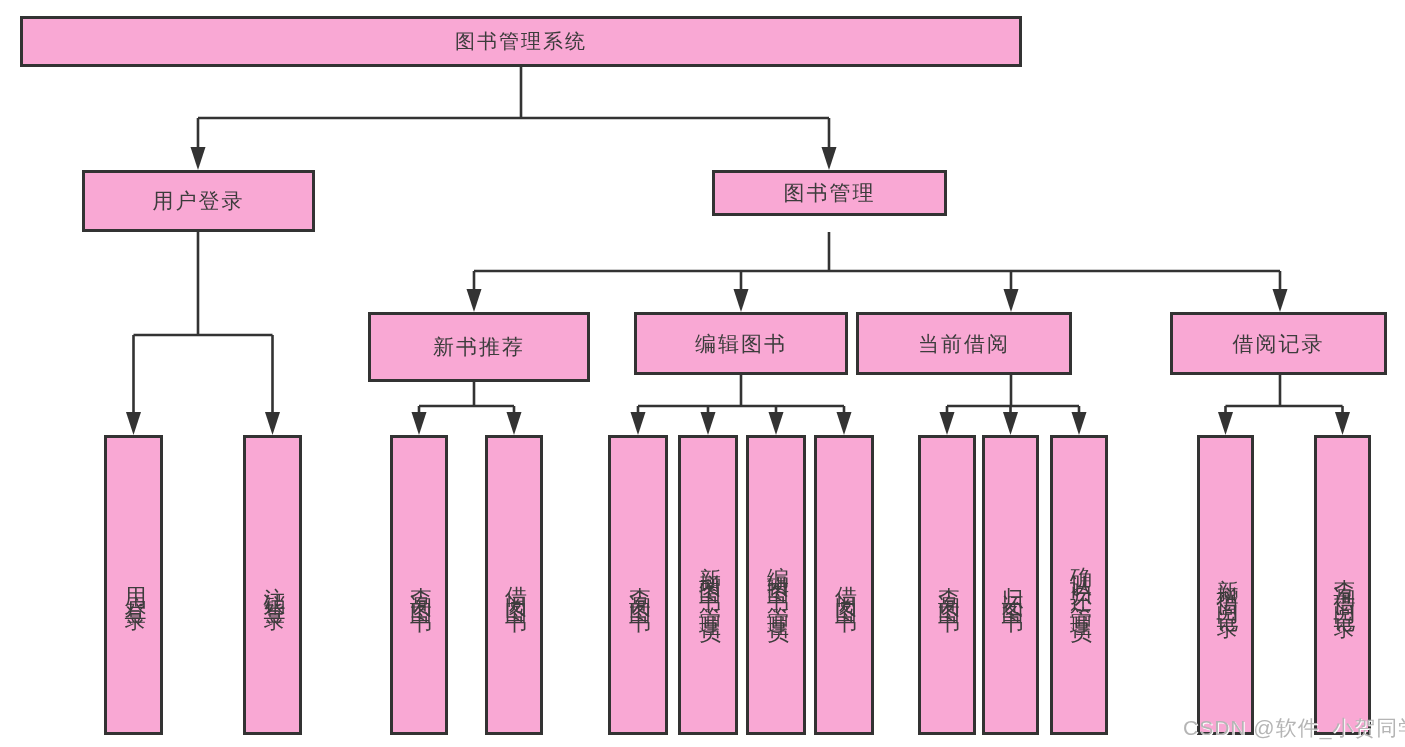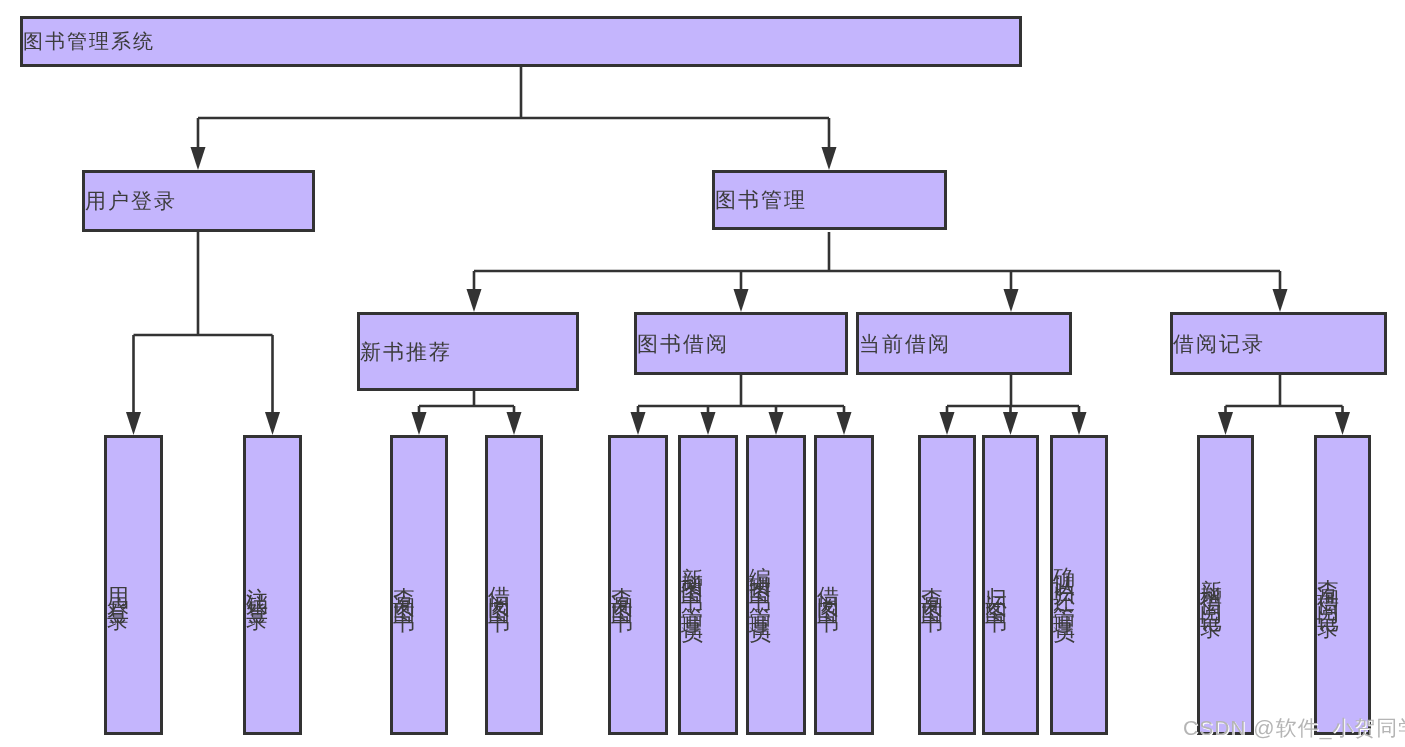--- a/index.html
+++ b/index.html
@@ -16,23 +16,24 @@
     font-family:"Liberation Sans","DejaVu Sans",sans-serif;
     overflow:hidden;
   }
   #connectors{position:absolute;left:0;top:0;width:1405px;height:747px;}
   #connectors path{fill:none;stroke:var(--line);stroke-width:2.6px;}
   #connectors polygon{fill:var(--line);stroke:none;}
   .box{
     position:absolute;
     box-sizing:border-box;
     border:3px solid var(--line);
-    background:#c4b5fd;
-    display:flex;align-items:center;justify-content:flex-start;
+    background:#f9a8d4;
+    display:flex;align-items:center;justify-content:center;
     color:var(--text);
+    font-family:Liberation Mono, monospace;
   }
   .hbox span{
     font-size:21px;
     letter-spacing:2px;
     white-space:nowrap;
   }
   .root span{font-size:20px;}
   .vbox span{
     writing-mode:vertical-lr;
     font-size:22px;
@@ -90,29 +91,29 @@
     <polygon points="1335,412 1350,412 1342.5,435"></polygon>
   </svg>
 
   <div class="box hbox root" style="left:20px;top:16px;width:1002px;height:51px">
     <span>图书管理系统</span>
   </div>
 
   <div class="box hbox" style="left:82px;top:170px;width:233px;height:62px">
     <span>用户登录</span>
   </div>
-  <div class="box hbox" style="left:712px;top:170px;width:235px;height:60px">
+  <div class="box hbox" style="left:712px;top:170px;width:235px;height:46px">
     <span>图书管理</span>
   </div>
 
-  <div class="box hbox" style="left:357px;top:312px;width:222px;height:79px">
+  <div class="box hbox" style="left:368px;top:312px;width:222px;height:70px">
     <span>新书推荐</span>
   </div>
   <div class="box hbox" style="left:634px;top:312px;width:214px;height:63px">
-    <span>图书借阅</span>
+    <span>编辑图书</span>
   </div>
   <div class="box hbox" style="left:856px;top:312px;width:216px;height:63px">
     <span>当前借阅</span>
   </div>
   <div class="box hbox" style="left:1170px;top:312px;width:217px;height:63px">
     <span>借阅记录</span>
   </div>
 
   <div class="box vbox" style="left:104px;top:435px;width:59px;height:300px">
     <span>用户登录</span>

